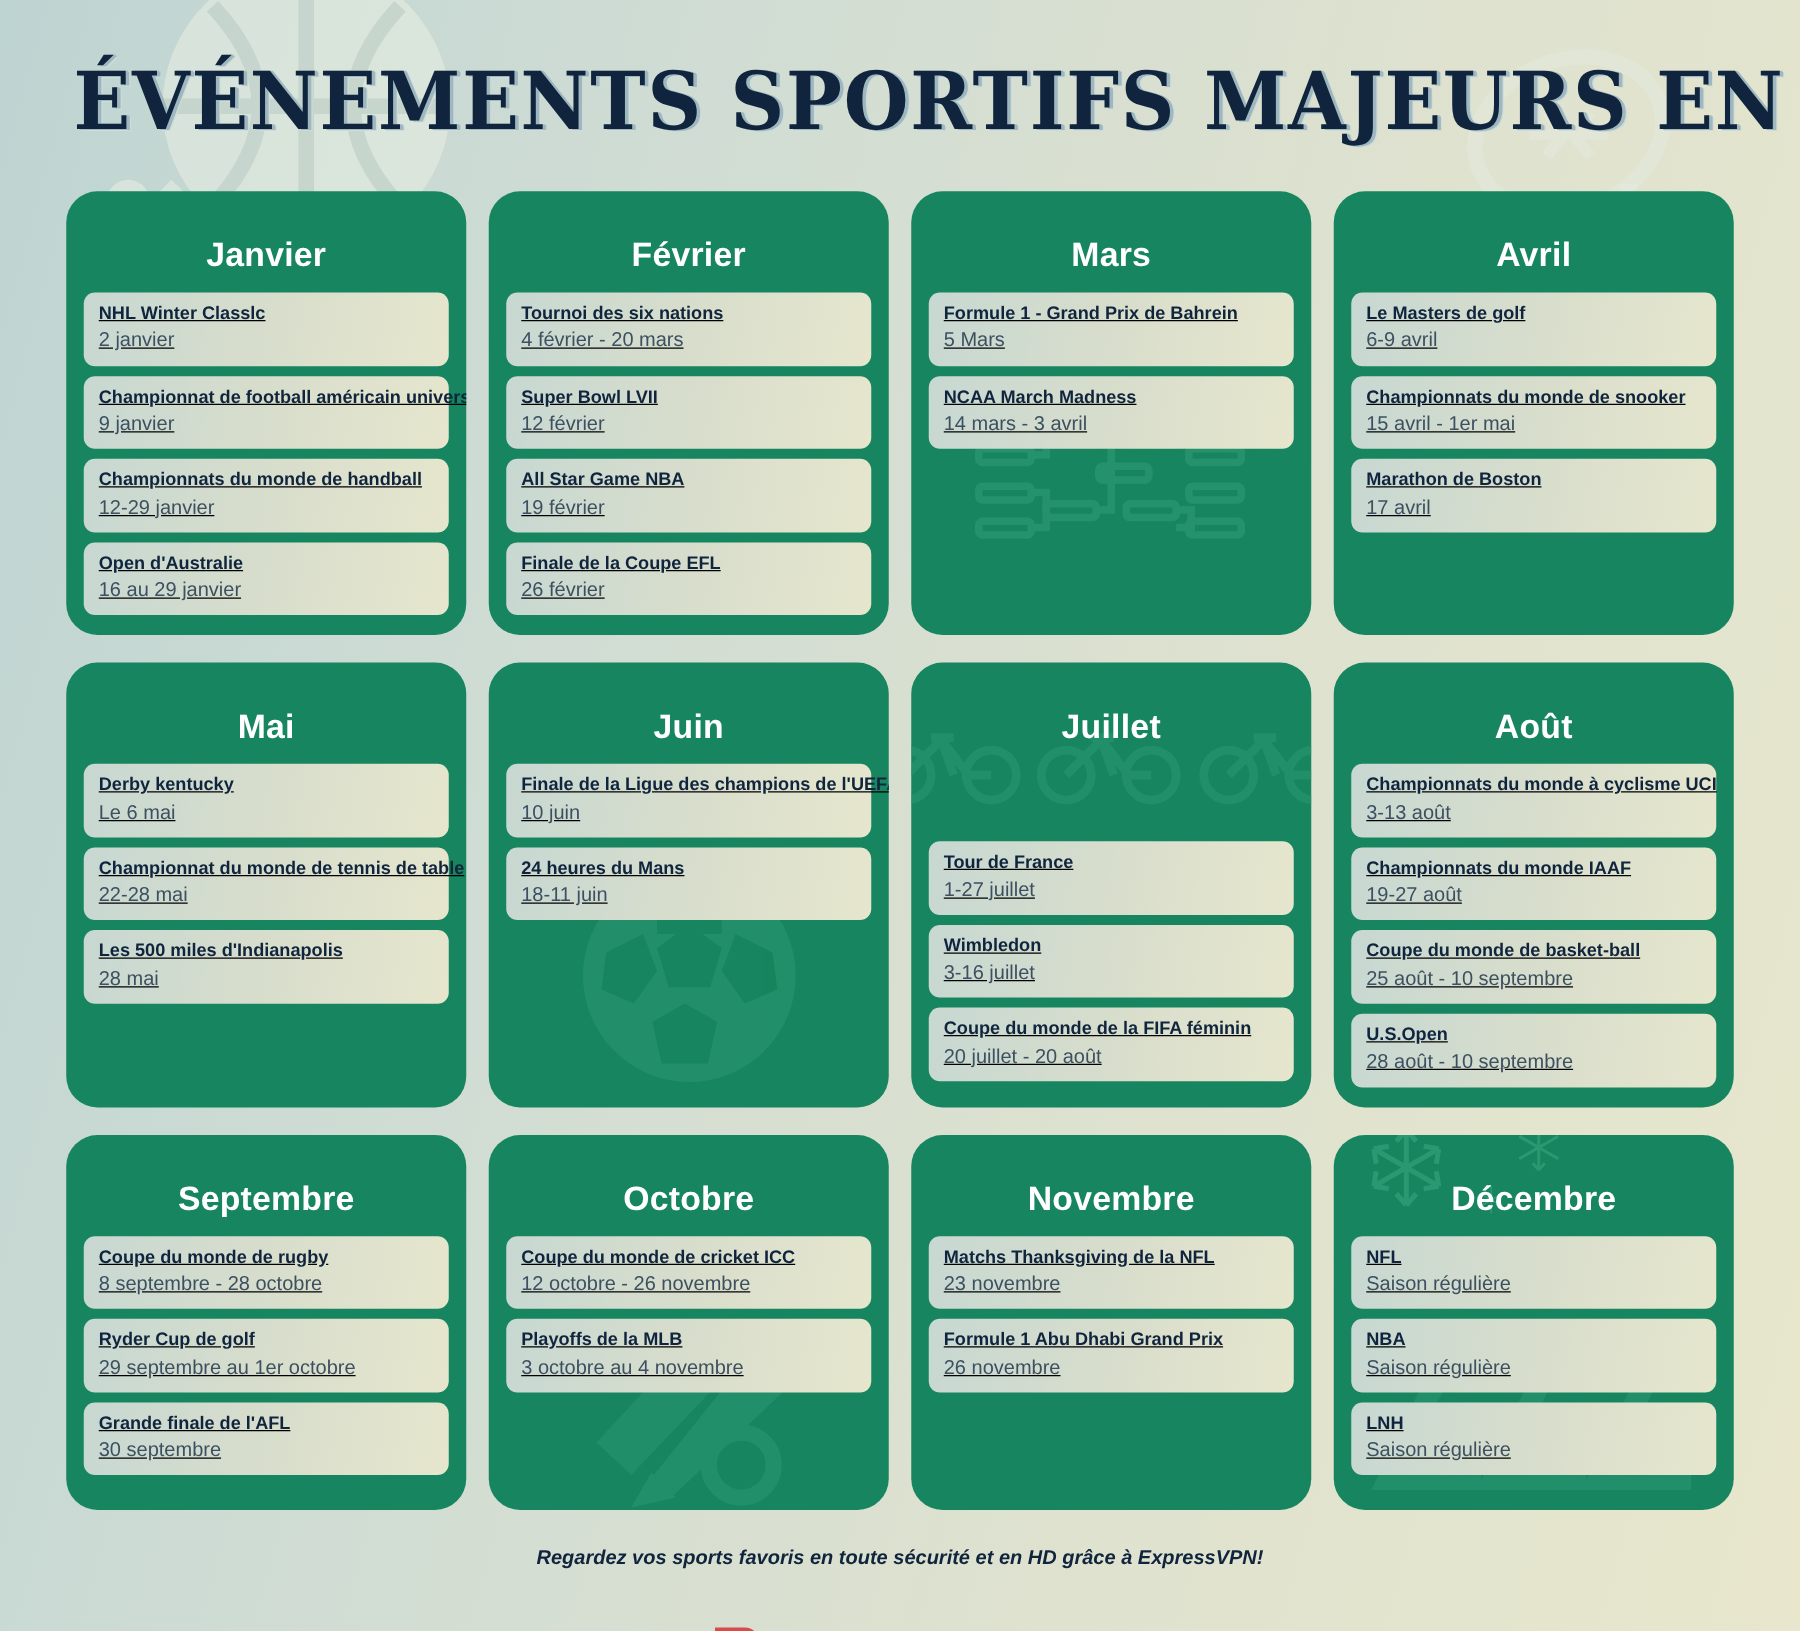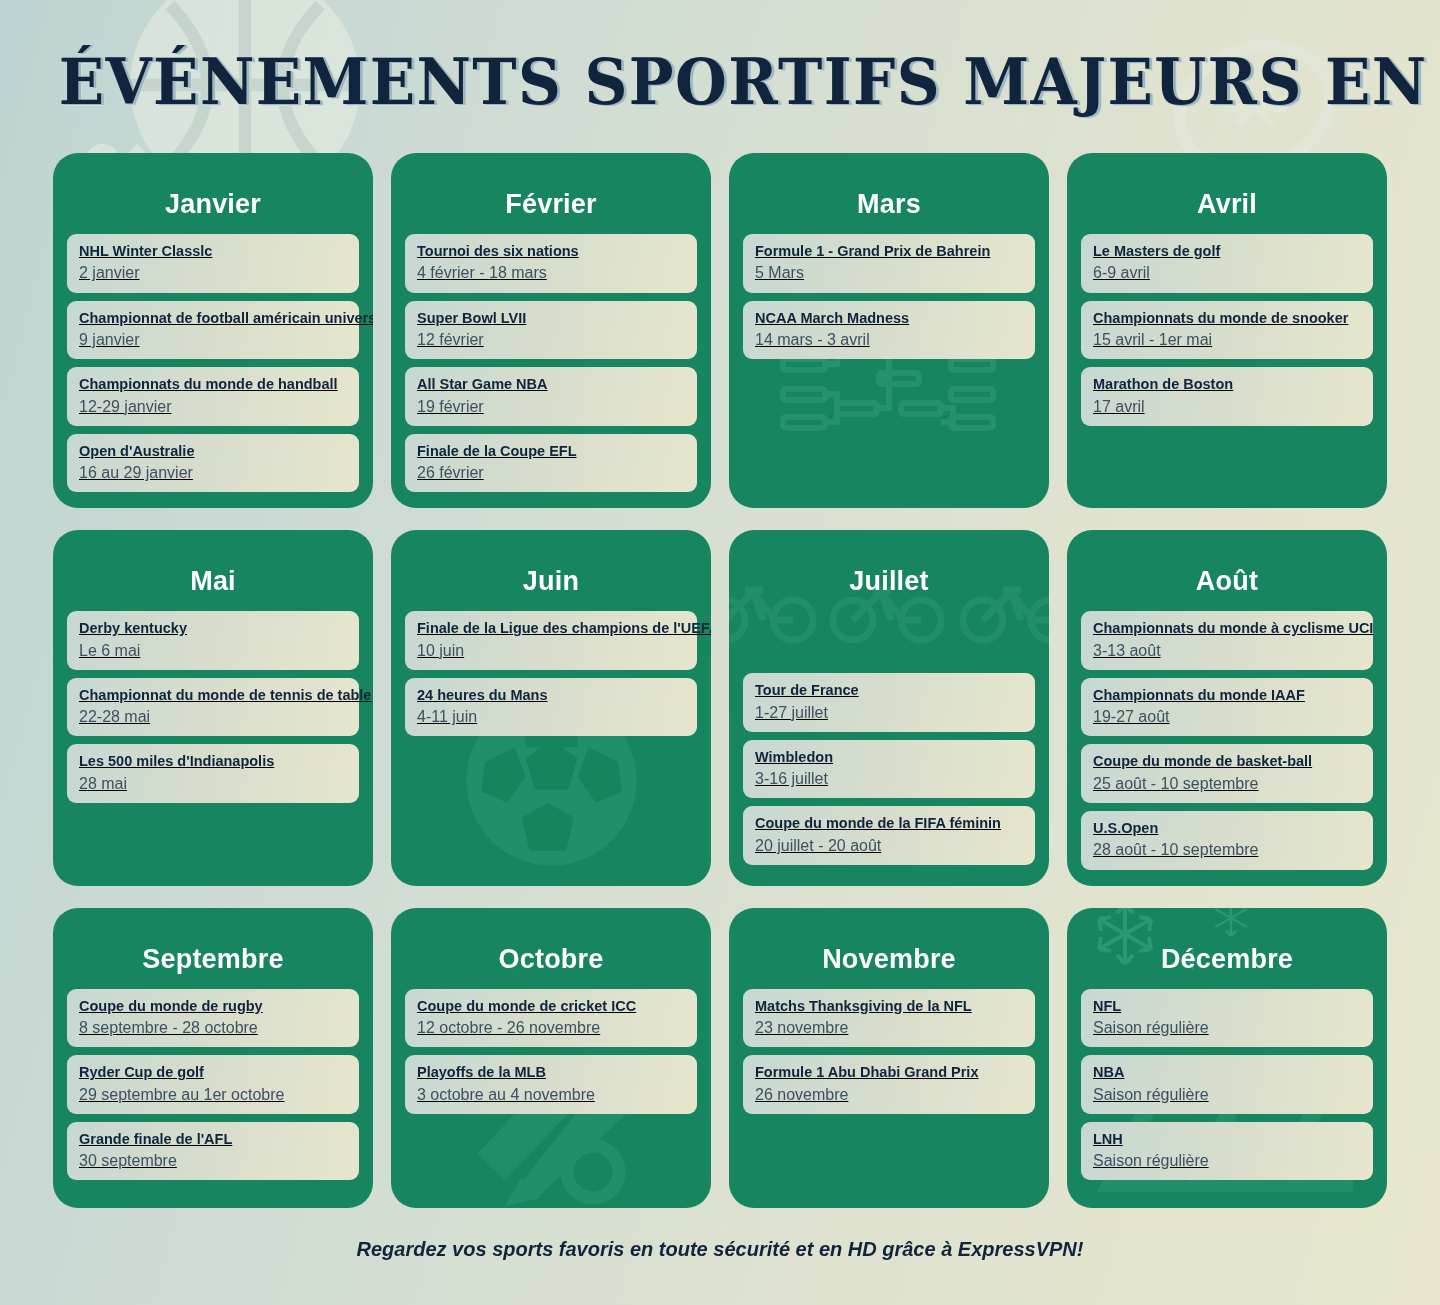--- a/index.html
+++ b/index.html
@@ -101,21 +101,21 @@
   .deco-bracket { left: 50px;  top: 172px; width: 220px; height: 110px; }
   .deco-soccer  { left: 68px;  top: 158px; width: 185px; height: 185px; }
   .deco-bikes   { left: -18px; top: 48px;  width: 356px; height: 70px;  }
   .deco-cricket { left: 70px;  top: 160px; width: 190px; height: 140px; }
   .deco-snow    { left: 14px;  top: -8px;  width: 210px; height: 80px;  }
   .deco-sticks  { left: 24px;  top: 160px; width: 290px; height: 130px; }
 
   
   .footer { position: relative; z-index: 3; text-align: center; margin-top: 30px; }
   .tagline {
-    font-size: 20px;
+    font-size: 16px;
     font-weight: bold;
     font-style: italic;
     color: #10253d;
   }
   .logo-row {
     margin-top: 36px;
     display: flex;
     align-items: center;
     justify-content: center;
     gap: 14px;
@@ -179,21 +179,21 @@
         <div class="event-date">16 au 29 janvier</div>
       </div>
     </div>
   </div>
 
   <div class="month-card">
     <div class="month-title">Février</div>
     <div class="events">
       <div class="event">
         <div class="event-name">Tournoi des six nations</div>
-        <div class="event-date">4 février - 18 mars</div>
+        <div class="event-date">4 février - 20 mars</div>
       </div>
       <div class="event">
         <div class="event-name">Super Bowl LVII</div>
         <div class="event-date">12 février</div>
       </div>
       <div class="event">
         <div class="event-name">All Star Game NBA</div>
         <div class="event-date">19 février</div>
       </div>
       <div class="event">
@@ -285,21 +285,21 @@
       </g>
     </svg>
     <div class="month-title">Juin</div>
     <div class="events">
       <div class="event">
         <div class="event-name">Finale de la Ligue des champions de l'UEFA</div>
         <div class="event-date">10 juin</div>
       </div>
       <div class="event">
         <div class="event-name">24 heures du Mans</div>
-        <div class="event-date">4-11 juin</div>
+        <div class="event-date">18-11 juin</div>
       </div>
     </div>
   </div>
 
   <div class="month-card">
     <svg class="card-deco deco-bikes" viewBox="0 0 356 70">
       <g fill="none" stroke="#2d9a75" stroke-width="7">
         <circle cx="14" cy="42" r="20"></circle>
           <circle cx="82" cy="42" r="20"></circle>
         <path d="M14 42 L42 14 L64 42 L82 42 M42 14 L52 42 M34 12h18"></path>

